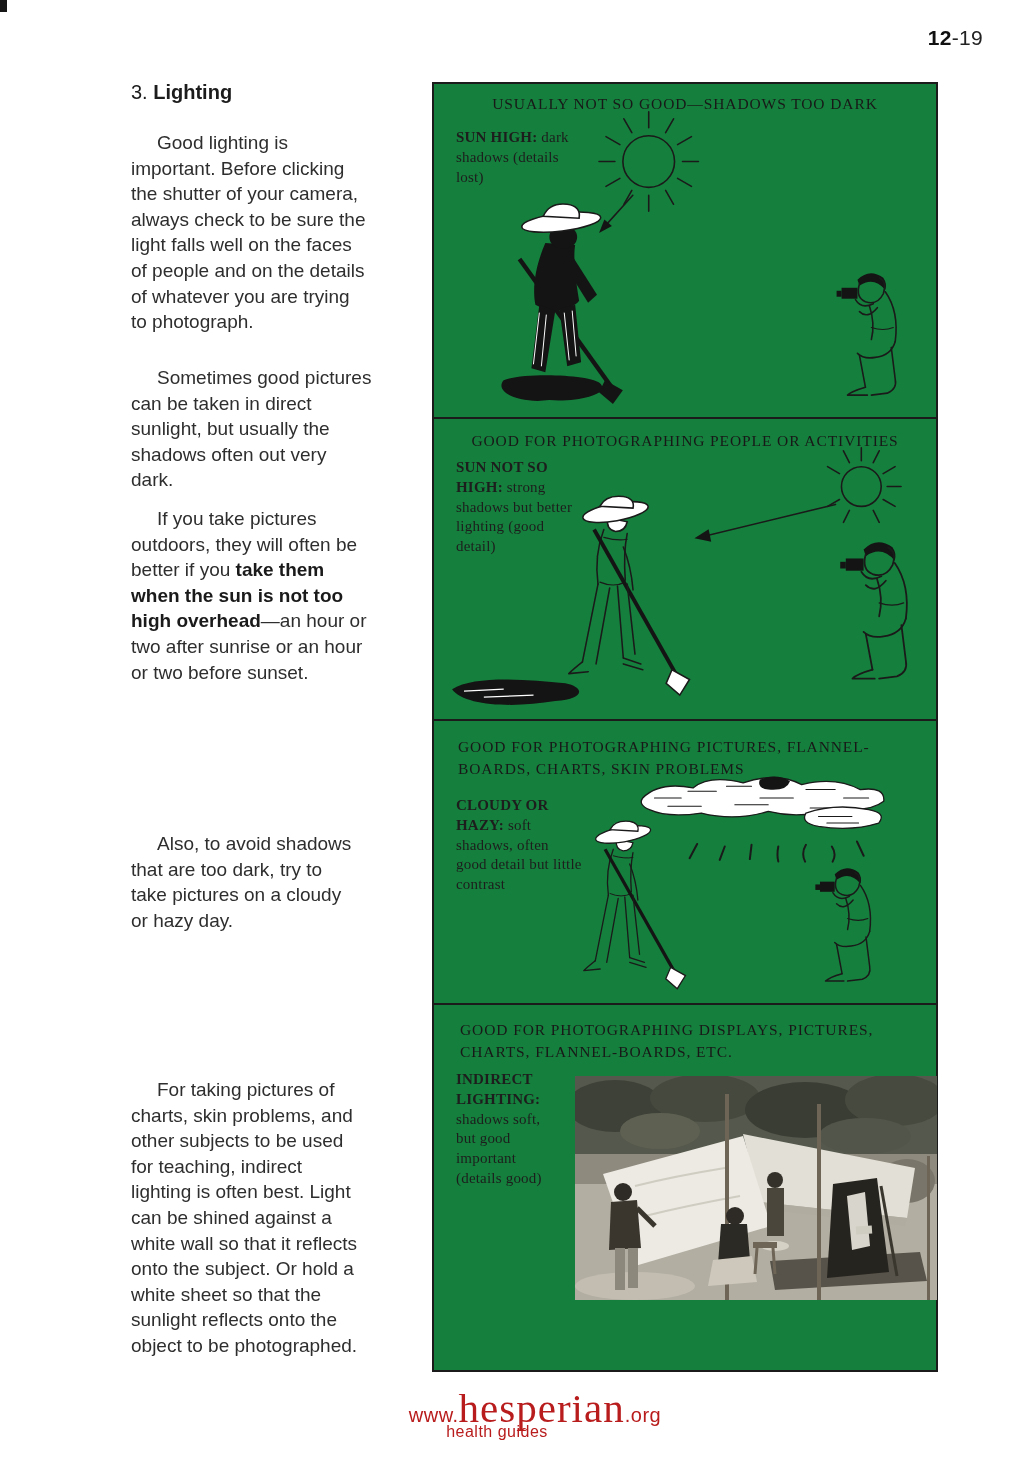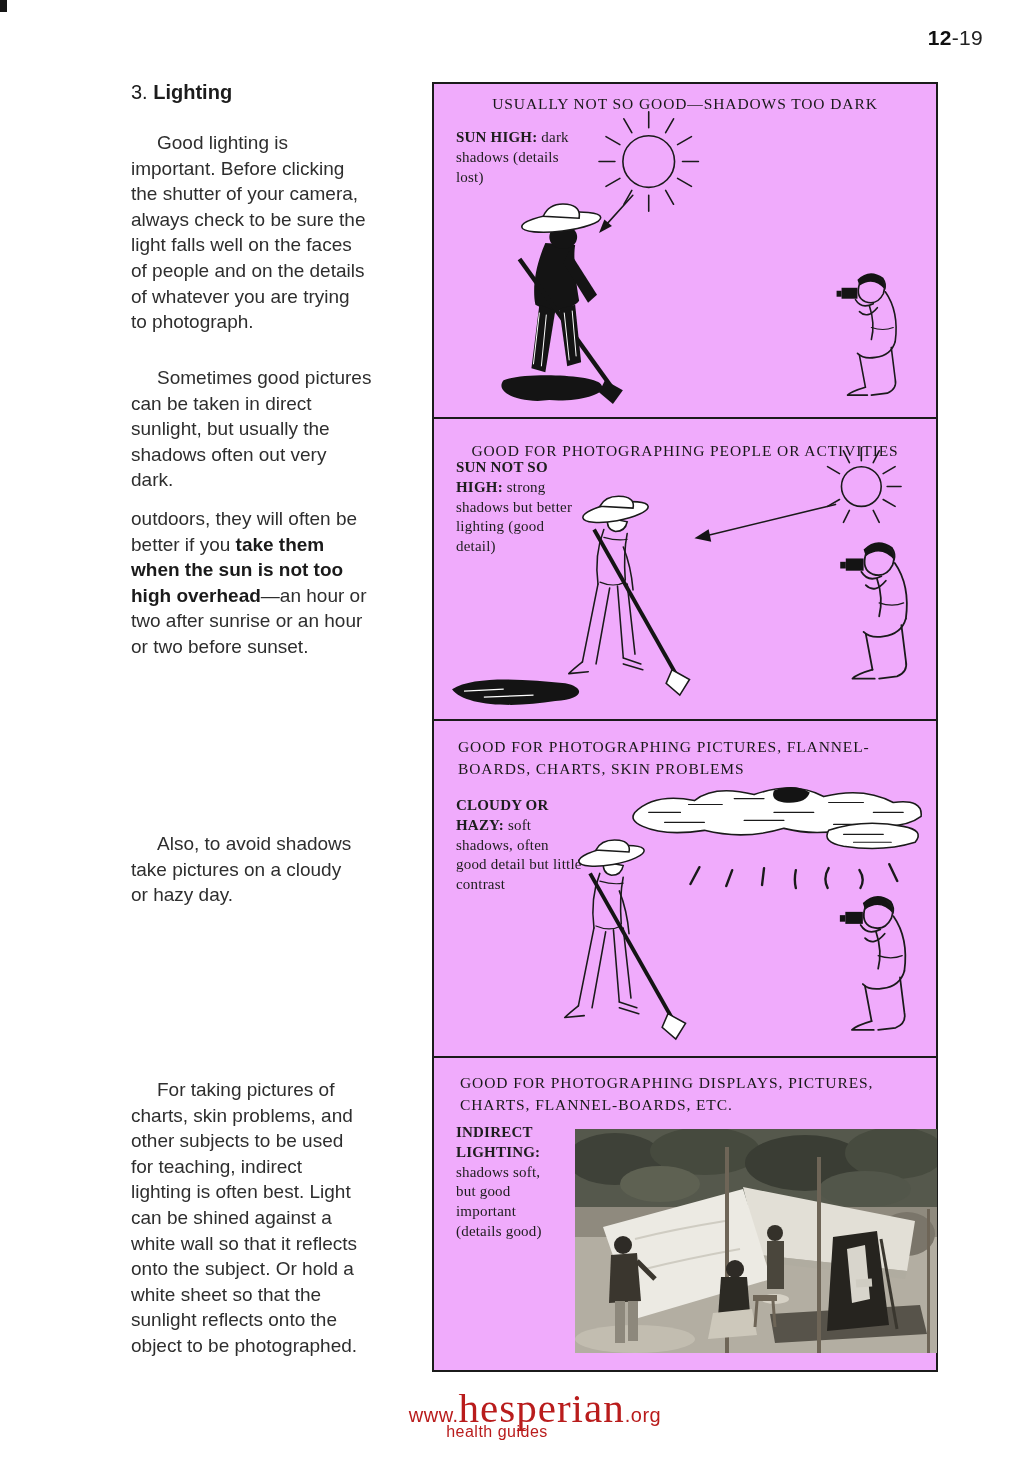--- a/index.html
+++ b/index.html
@@ -13,31 +13,31 @@
 
   
   .lc { position:absolute; left:131px; width:298px; font-size:19px; line-height:25.6px; color:#2e2e2e; }
   .heading { top:80px; font-size:20px; line-height:24px; color:#1c1c1c; }
   .heading b { font-weight:bold; }
   .tline { white-space:nowrap; }
   .tline.indent { padding-left:26px; }
   .p3 b { font-weight:bold; color:#1a1a1a; }
 
   
-  .panel-box { position:absolute; left:432px; top:82px; width:506px; height:1290px; border:2.5px solid #1b1b1b; background:#f0abfc; display:flex; flex-direction:column; }
+  .panel-box { position:absolute; left:432px; top:82px; width:506px; height:1290px; border:2.5px solid #1b1b1b; background:#15803d; display:flex; flex-direction:column; }
   .panel { position:relative; width:100%; font-family:"Liberation Serif", serif; }
   .panel-1 { height:335px; border-bottom:2px solid #1b1b1b; }
   .panel-2 { height:302px; border-bottom:2px solid #1b1b1b; }
-  .panel-3 { height:337px; border-bottom:2px solid #1b1b1b; }
+  .panel-3 { height:284px; border-bottom:2px solid #1b1b1b; }
   .panel-4 { flex:1; }
 
   .panel-title { position:absolute; left:0; right:0; text-align:center; font-size:15.5px; letter-spacing:0.9px; color:#181818; }
   .panel-title.left { text-align:left; line-height:21.5px; }
   .t1 { top:11px; }
-  .t2 { top:13px;margin-top:10px; }
+  .t2 { top:13px; }
   .t3 { top:15px; left:24px; right:10px; }
   .t4 { top:14px; left:26px; right:10px; }
 
   .caption { position:absolute; left:22px; font-size:15px; line-height:19.8px; color:#1d1d1d; letter-spacing:0.2px; }
   .caption b { font-weight:bold; }
   .cap-1 { top:44px; width:114px; }
   .cap-2 { top:39px; width:118px; }
   .cap-3 { top:75px; width:126px; }
   .cap-4 { top:65px; width:102px; }
 
@@ -83,30 +83,32 @@
 
 <div class="lc" style="position:absolute; top:353px;margin-top:12px;">
     <div class="tline indent">Sometimes good pictures</div>
     <div class="tline">can be taken in direct</div>
     <div class="tline">sunlight, but usually the</div>
     <div class="tline">shadows often out very</div>
     <div class="tline">dark.</div>
   </div>
 
 <div class="lc p3" style="position:absolute; top:506px;">
+  <div class="tline indent">If you take pictures</div>
   <div class="tline">outdoors, they will often be</div>
   <div class="tline"><span>better if you </span><b>take them</b></div>
   <div class="tline"><b>when the sun is not too</b></div>
   <div class="tline"><b>high overhead</b><span>—an hour or</span></div>
   <div class="tline">two after sunrise or an hour</div>
   <div class="tline">or two before sunset.</div>
 </div>
 
 <div class="lc" style="position:absolute; top:831px;">
     <div class="tline indent">Also, to avoid shadows</div>
+    <div class="tline">that are too dark, try to</div>
     <div class="tline">take pictures on a cloudy</div>
     <div class="tline">or hazy day.</div>
   </div>
 
 <div class="lc" style="position:absolute; top:1077px;">
     <div class="tline indent">For taking pictures of</div>
     <div class="tline">charts, skin problems, and</div>
     <div class="tline">other subjects to be used</div>
     <div class="tline">for teaching, indirect</div>
     <div class="tline">lighting is often best. Light</div>

